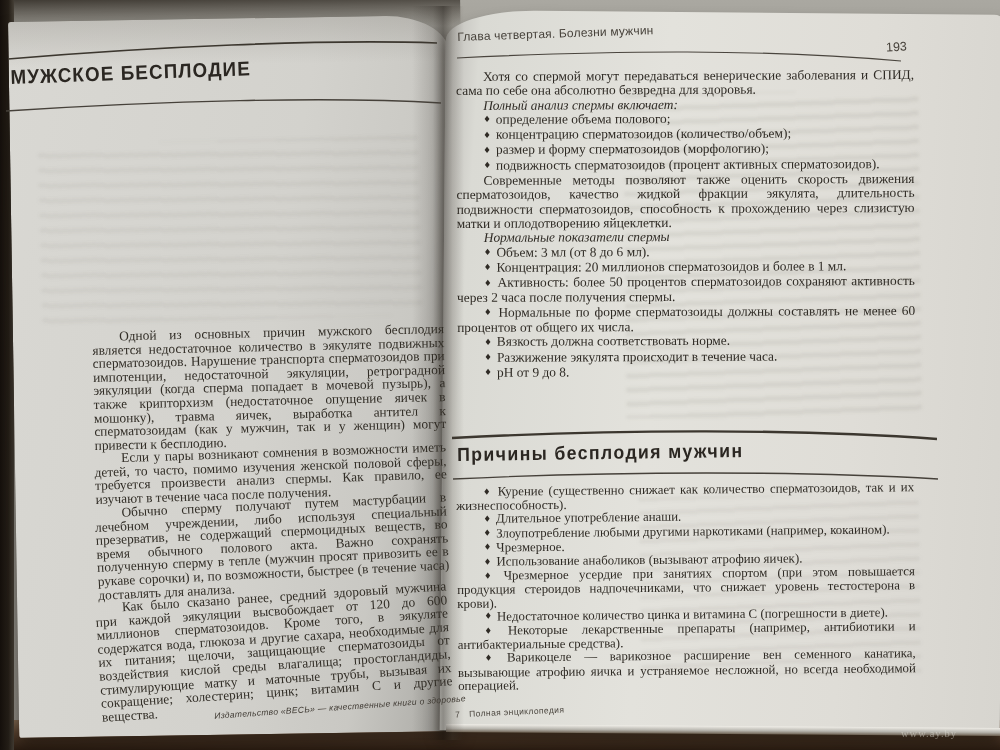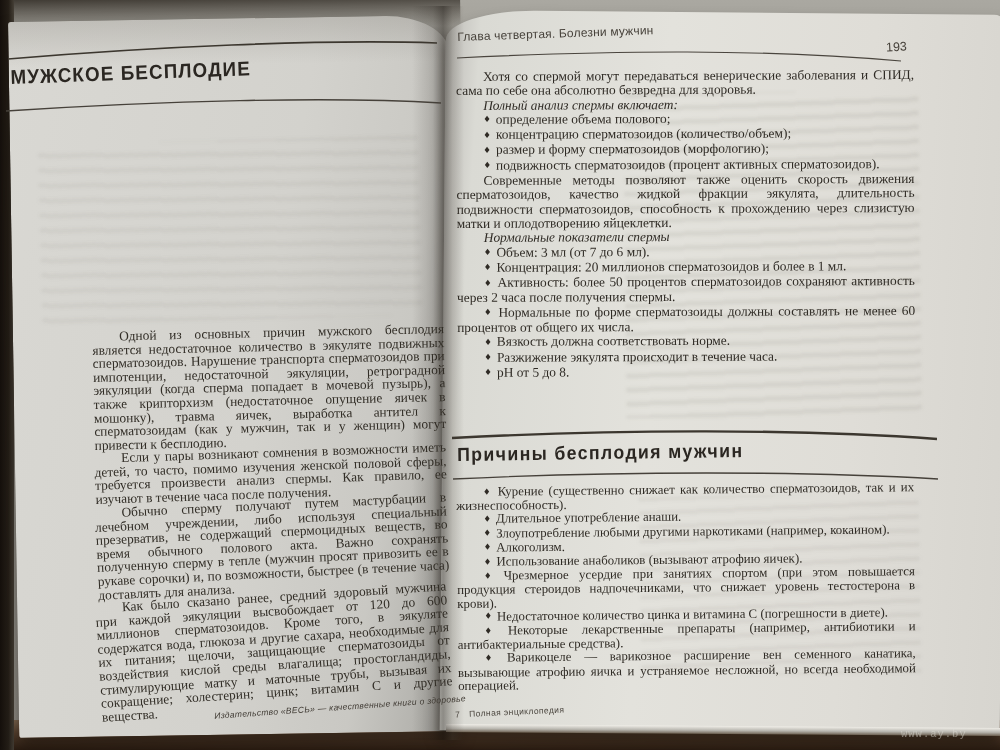--- a/index.html
+++ b/index.html
@@ -82,21 +82,21 @@
     transform:rotate(-0.8deg) scaleX(0.93);transform-origin:left top;white-space:nowrap;}
   .rp-causes{position:absolute;left:456px;top:486px;width:458px;z-index:6;
     font-size:12.9px;line-height:13.2px;color:#2f2b25;text-align:justify;
     transform:rotate(-0.6deg);transform-origin:left top;}
   .rp-causes p{margin:0;text-indent:27px;}
   .rp-sig{position:absolute;left:455px;top:707px;z-index:6;
     font-family:"Liberation Sans",sans-serif;font-size:8.5px;letter-spacing:0.4px;
     color:#4a453e;transform:rotate(-2.5deg);white-space:nowrap;}
   .rp-sig .num{margin-right:9px;}
   .watermark{position:absolute;left:901px;top:728px;z-index:7;
-    font-family:Liberation Mono, monospace;font-size:10.5px;letter-spacing:1px;
+    font-family:Liberation Serif, serif;font-size:10.5px;letter-spacing:1px;
     color:rgba(226,223,215,0.5);white-space:nowrap;}
 </style>
 </head>
 <body>
 
 <div class="canvas">
 
   <div class="topleft-shadow"></div>
   <div class="table-bottom"></div>
   <div class="spine-strip"></div>
@@ -133,36 +133,36 @@
 
   <div class="rp-top">
     <p>Хотя со спермой могут передаваться венерические заболевания и СПИД, сама по себе она абсолютно безвредна для здоровья.</p>
     <p class="lead">Полный анализ спермы включает:</p>
     <p><span class="dm">♦</span><span>определение объема полового;</span></p>
     <p><span class="dm">♦</span><span>концентрацию сперматозоидов (количество/объем);</span></p>
     <p><span class="dm">♦</span><span>размер и форму сперматозоидов (морфологию);</span></p>
     <p><span class="dm">♦</span><span>подвижность сперматозоидов (процент активных сперматозоидов).</span></p>
     <p>Современные методы позволяют также оценить скорость движения сперматозоидов, качество жидкой фракции эякулята, длительность подвижности сперматозоидов, способность к прохождению через слизистую матки и оплодотворению яйцеклетки.</p>
     <p class="lead">Нормальные показатели спермы</p>
-    <p><span class="dm">♦</span><span>Объем: 3 мл (от 7 до 6 мл).</span></p>
+    <p><span class="dm">♦</span><span>Объем: 3 мл (от 8 до 6 мл).</span></p>
     <p><span class="dm">♦</span><span>Концентрация: 20 миллионов сперматозоидов и более в 1 мл.</span></p>
     <p><span class="dm">♦</span><span>Активность: более 50 процентов сперматозоидов сохраняют активность через 2 часа после получения спермы.</span></p>
     <p><span class="dm">♦</span><span>Нормальные по форме сперматозоиды должны составлять не менее 60 процентов от общего их числа.</span></p>
     <p><span class="dm">♦</span><span>Вязкость должна соответствовать норме.</span></p>
     <p><span class="dm">♦</span><span>Разжижение эякулята происходит в течение часа.</span></p>
-    <p><span class="dm">♦</span><span>pH от 5 до 8.</span></p>
+    <p><span class="dm">♦</span><span>pH от 9 до 8.</span></p>
   </div>
 
   <div class="rp-heading">Причины бесплодия мужчин</div>
 
   <div class="rp-causes">
     <p><span class="dm">♦</span><span>Курение (существенно снижает как количество сперматозоидов, так и их жизнеспособность).</span></p>
     <p><span class="dm">♦</span><span>Длительное употребление анаши.</span></p>
     <p><span class="dm">♦</span><span>Злоупотребление любыми другими наркотиками (например, кокаином).</span></p>
-    <p><span class="dm">♦</span><span>Алкоголизм.</span></p>
+    <p><span class="dm">♦</span><span>Чрезмерное.</span></p>
     <p><span class="dm">♦</span><span>Использование анаболиков (вызывают атрофию яичек).</span></p>
     <p><span class="dm">♦</span><span>Чрезмерное усердие при занятиях спортом (при этом повышается продукция стероидов надпочечниками, что снижает уровень тестостерона в крови).</span></p>
     <p><span class="dm">♦</span><span>Недостаточное количество цинка и витамина С (погрешности в диете).</span></p>
     <p><span class="dm">♦</span><span>Некоторые лекарственные препараты (например, антибиотики и антибактериальные средства).</span></p>
     <p><span class="dm">♦</span><span>Варикоцеле — варикозное расширение вен семенного канатика, вызывающие атрофию яичка и устраняемое несложной, но всегда необходимой операцией.</span></p>
   </div>
 
   <div class="rp-sig">
     <span class="num">7</span><span>Полная энциклопедия</span>
   </div>

